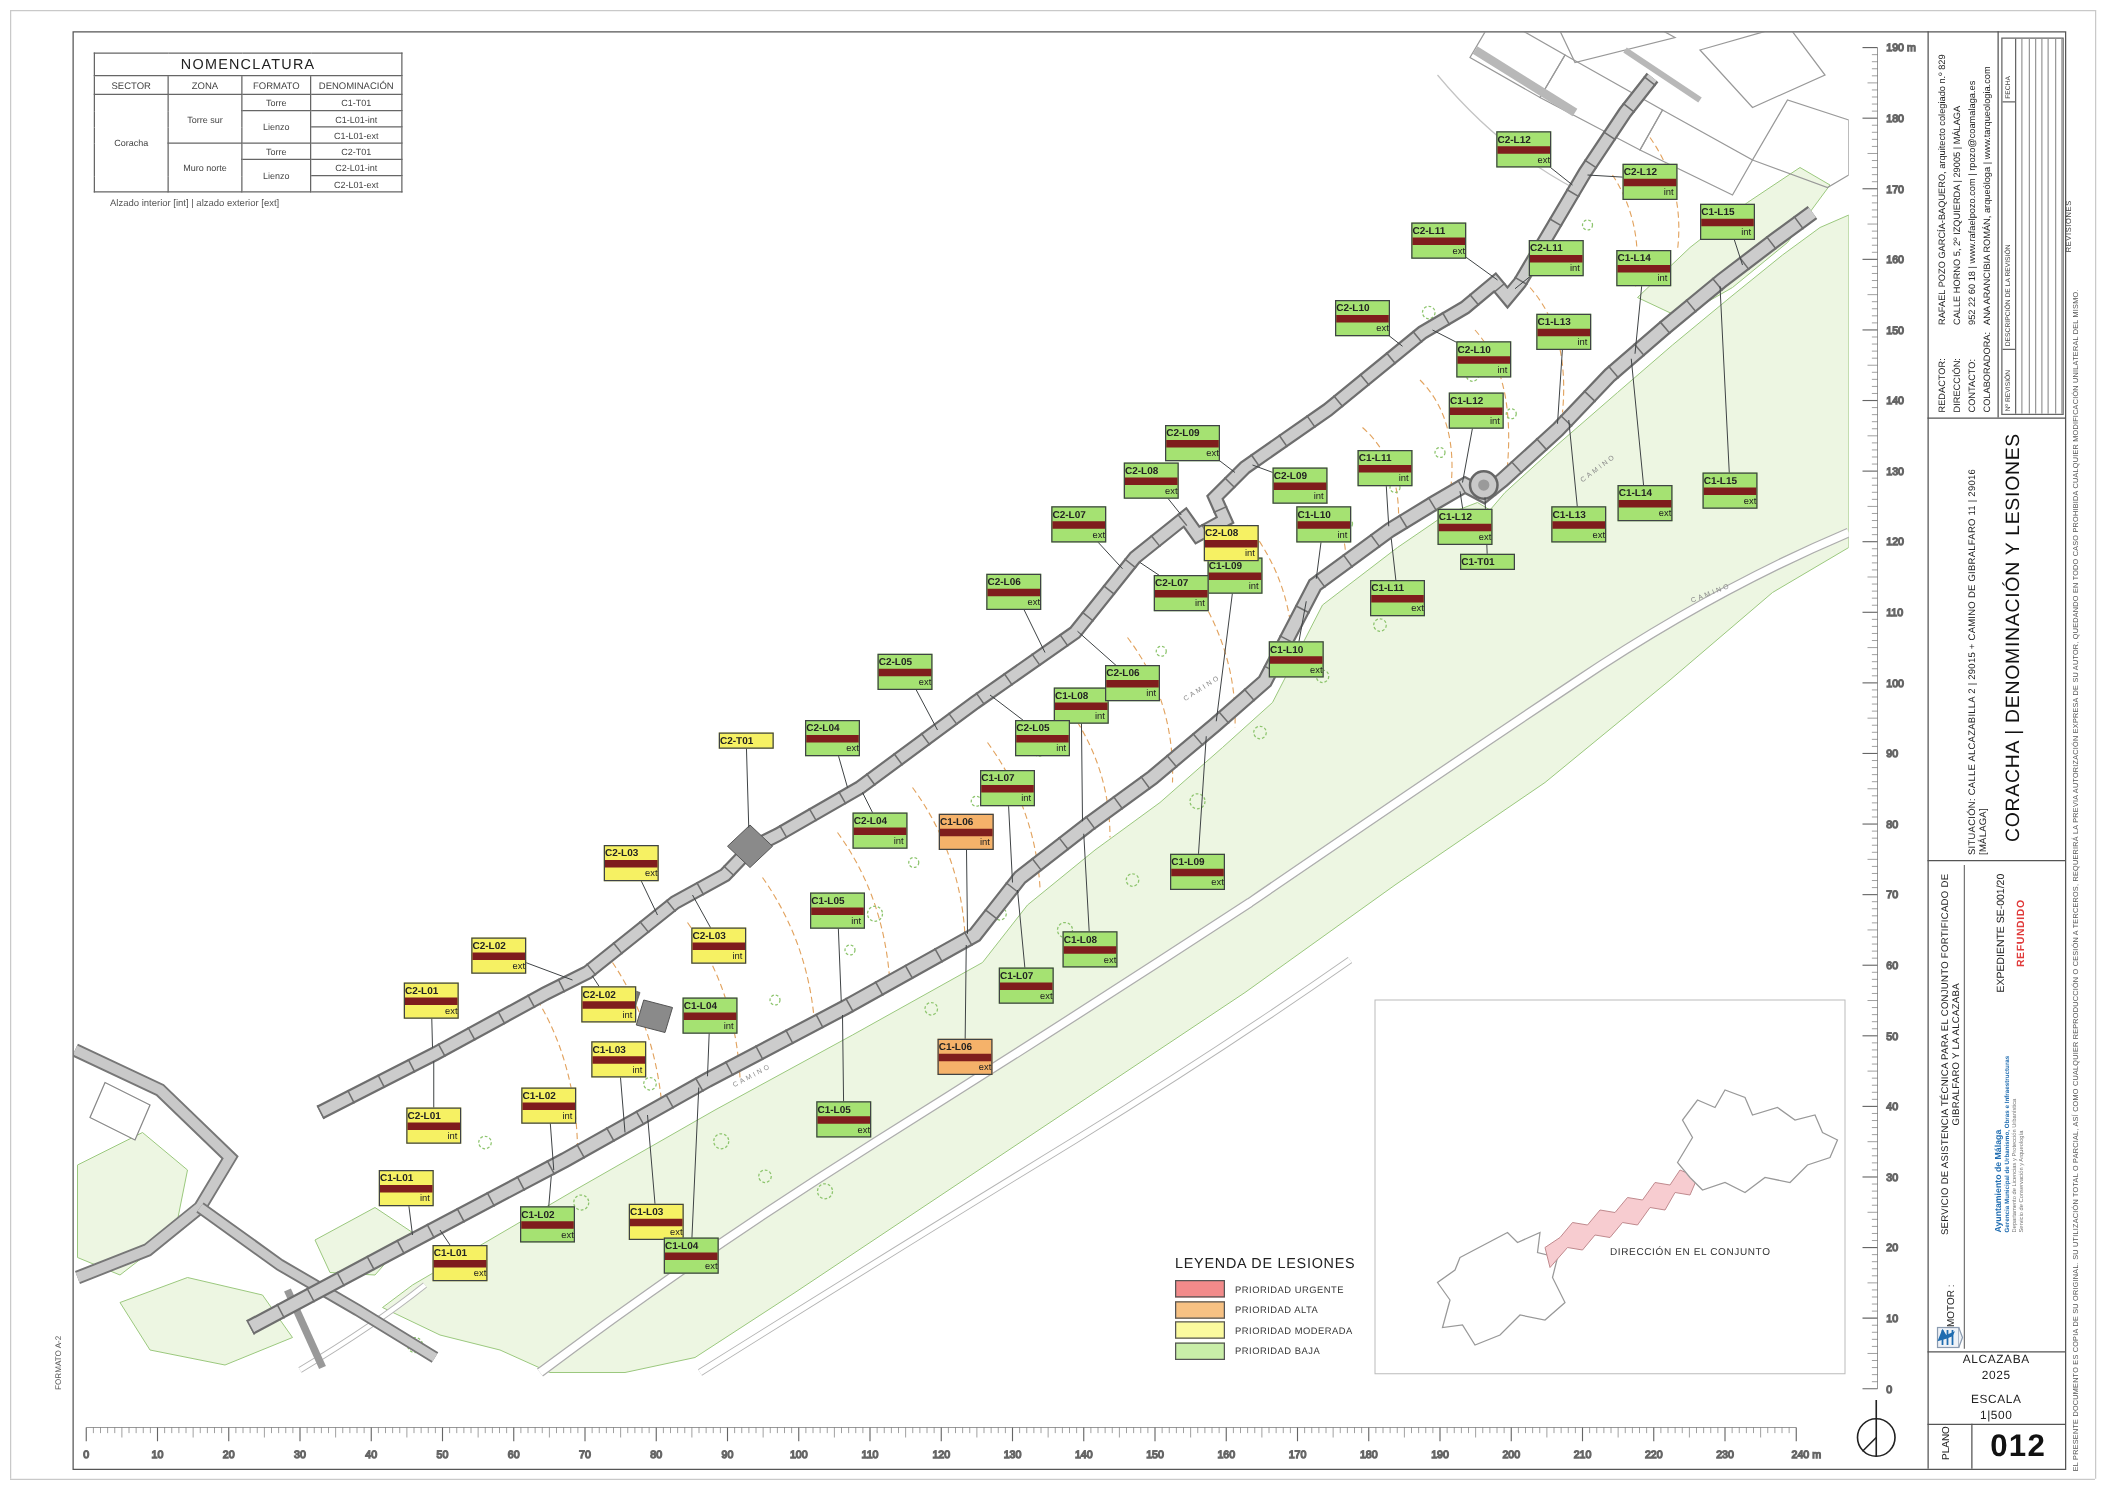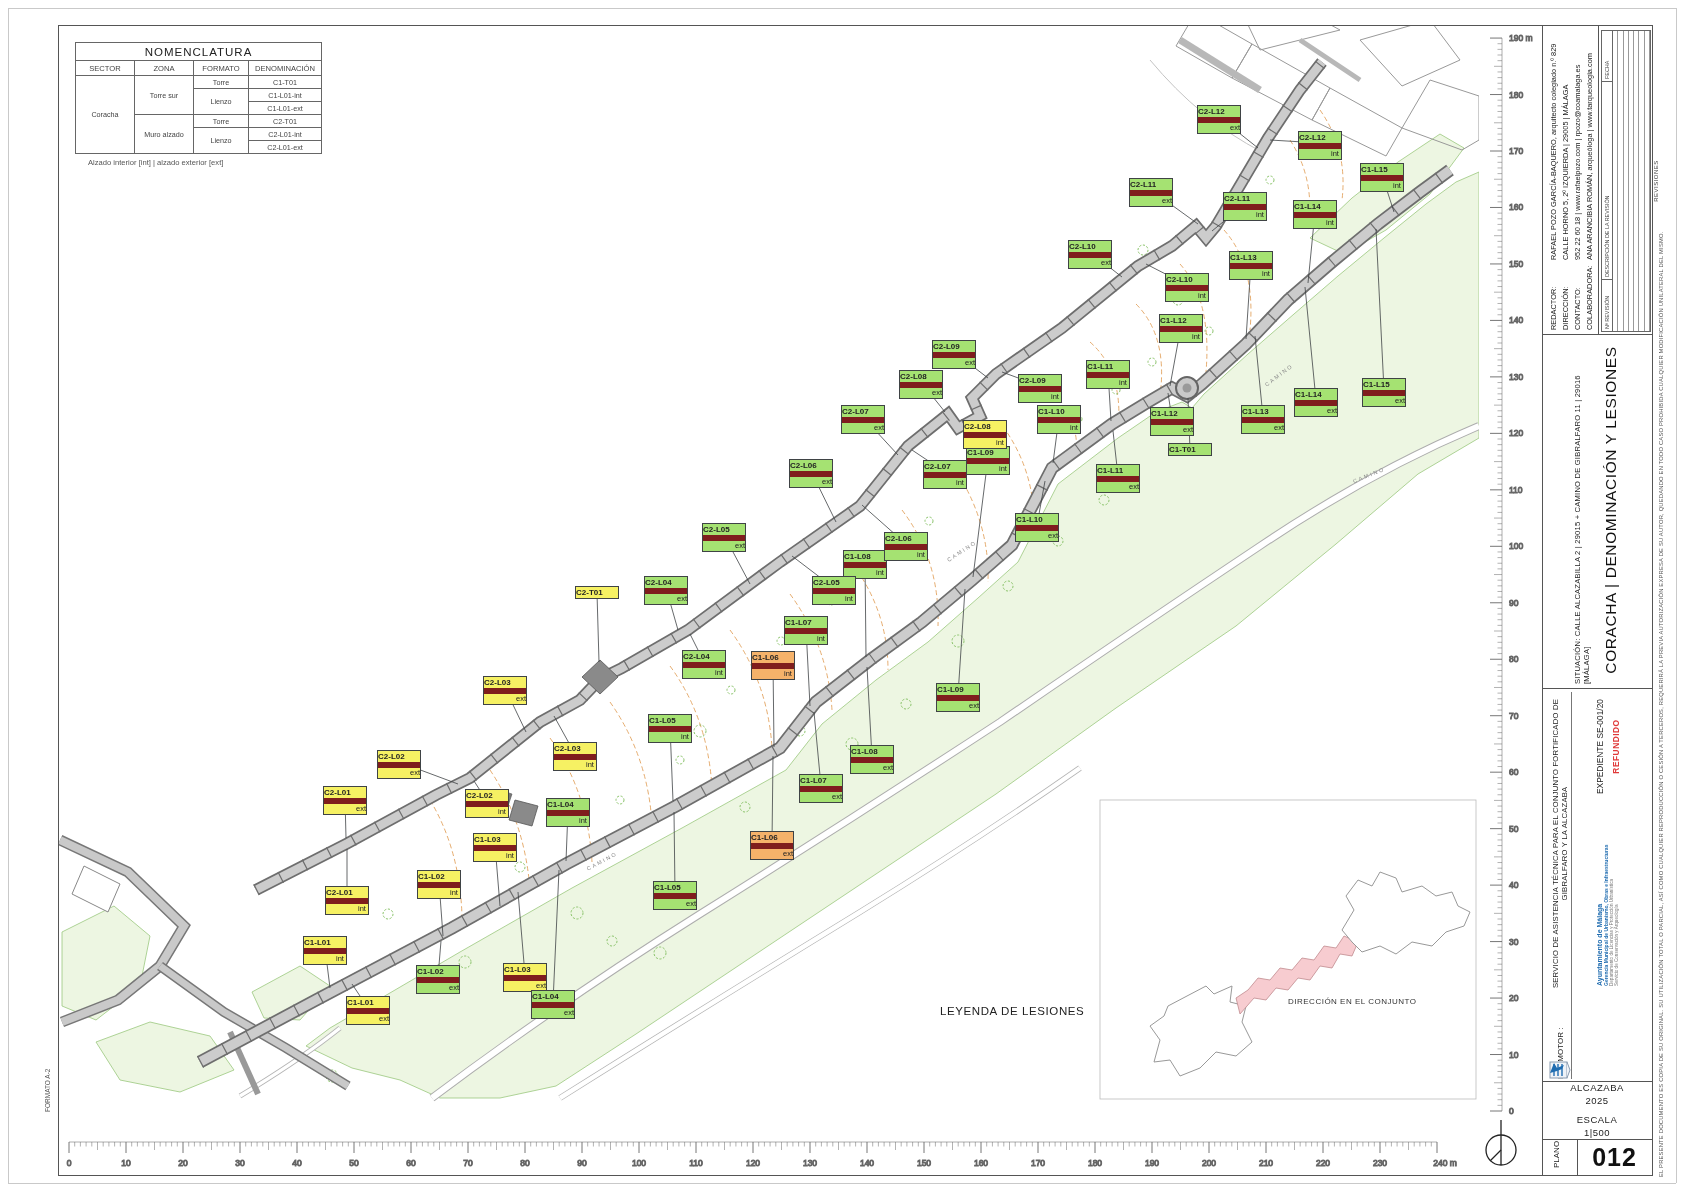--- a/index.html
+++ b/index.html
@@ -767,21 +767,21 @@
           <td>C1-T01</td>
         </tr>
     <tr class="r">
           <td rowspan="2">Lienzo</td>
           <td>C1-L01-int</td>
         </tr>
     <tr class="r">
           <td>C1-L01-ext</td>
         </tr>
     <tr class="r">
-          <td rowspan="3">Muro alzado</td>
+          <td rowspan="3">Muro norte</td>
         <td>Torre</td>
           <td>C2-T01</td>
         </tr>
     <tr class="r">
           <td rowspan="2">Lienzo</td>
           <td>C2-L01-int</td>
         </tr>
     <tr class="r">
           <td>C2-L01-ext</td>
         </tr>
@@ -1013,20 +1013,38 @@
         <div class="ls">int</div>
       </div>
       <div class="maptext" style="left: 585px; top: 858px; transform: rotate(-28deg);">CAMINO</div>
       <div class="maptext" style="left: 945px; top: 548px; transform: rotate(-33deg);">CAMINO</div>
       <div class="maptext" style="left: 1262px; top: 372px; transform: rotate(-37deg);">CAMINO</div>
       <div class="maptext" style="left: 1352px; top: 472px; transform: rotate(-22deg);">CAMINO</div>
     </div>
 
   <div id="legend">
     <div class="lt">LEYENDA DE LESIONES</div>
+    <div id="legend-rows">
+        <div class="lr">
+          <div class="sw" style="background: rgb(242, 138, 138);"></div>
+          <div class="ll">PRIORIDAD URGENTE</div>
+        </div>
+        <div class="lr">
+          <div class="sw" style="background: rgb(247, 193, 131);"></div>
+          <div class="ll">PRIORIDAD ALTA</div>
+        </div>
+        <div class="lr">
+          <div class="sw" style="background: rgb(251, 250, 158);"></div>
+          <div class="ll">PRIORIDAD MODERADA</div>
+        </div>
+        <div class="lr">
+          <div class="sw" style="background: rgb(201, 238, 168);"></div>
+          <div class="ll">PRIORIDAD BAJA</div>
+        </div>
+      </div>
   </div>
 
   <div id="inset-label">DIRECCIÓN EN EL CONJUNTO</div>
 
   <div class="rot small-rot" style="left:44px;top:1112px;">FORMATO A-2</div>
 
   <div class="rot" style="left:1547px;top:330px;width:300px;height:50px;">
     <div id="redactor-rows">
         <div class="rr">
           <div class="rk">REDACTOR:</div>

